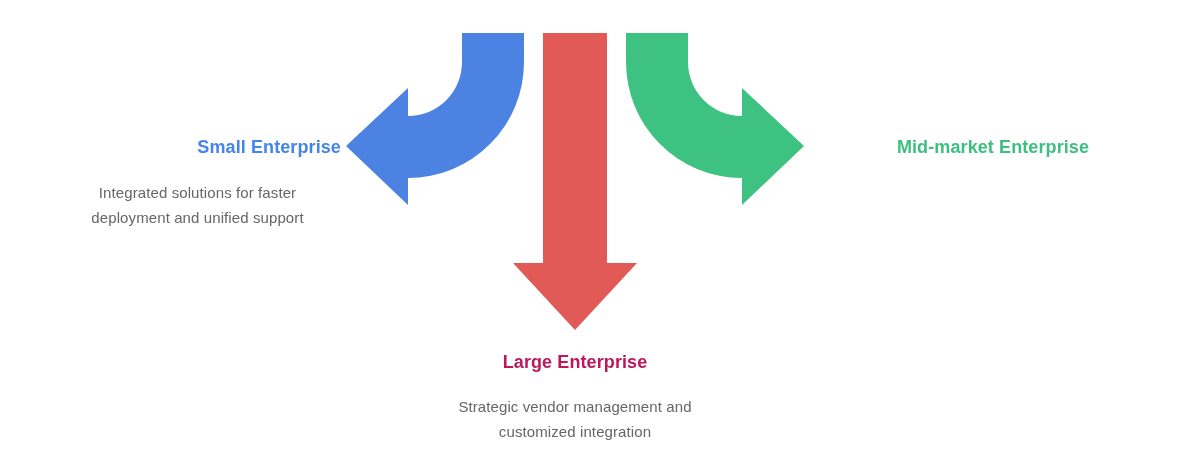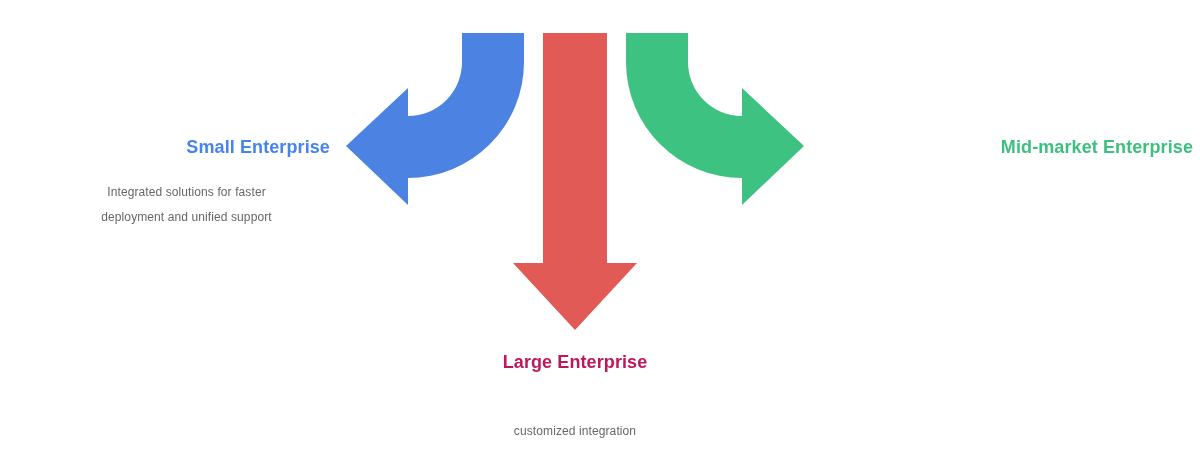--- a/index.html
+++ b/index.html
@@ -27,38 +27,37 @@
   }
   .branch-title {
     margin: 0;
     font-size: 18px;
     line-height: 22px;
     font-weight: bold;
     letter-spacing: 0.1px;
   }
   .branch-desc {
     margin: 22px 0 0 0;
-    font-size: 12px;
+    font-size: 15px;
     line-height: 25px;
     color: #666666;
     letter-spacing: 0.1px;
   }
   .block-left {
-    left: 43px;
+    left: 54px;
     top: 136px;
     width: 287px;
   }
   .block-left .branch-title { text-align: right; }
   .block-left .branch-desc  { text-align: center; }
   .block-right {
     left: 823px;
     top: 136px;
     width: 340px;
-    text-align: right;
-    margin-left: 30px;
+    text-align: center;
   }
   .block-bottom {
     left: 415px;
     top: 351px;
     width: 320px;
     text-align: center;
   }
   .block-bottom .branch-desc { margin-top: 21px; }
 </style>
 </head>
@@ -80,18 +79,18 @@
     </p>
   </div>
 
   <div class="block block-right">
     <h3 class="branch-title" style="color: rgb(61, 191, 128);">Mid-market Enterprise</h3>
   </div>
 
   <div class="block block-bottom">
     <h3 class="branch-title" style="color: #be185d;">Large Enterprise</h3>
     <p class="branch-desc">
-      <br>
+      <span>Strategic vendor management and</span><br>
       <span>customized integration</span>
     </p>
   </div>
 
 </div>
 
 </body></html>

